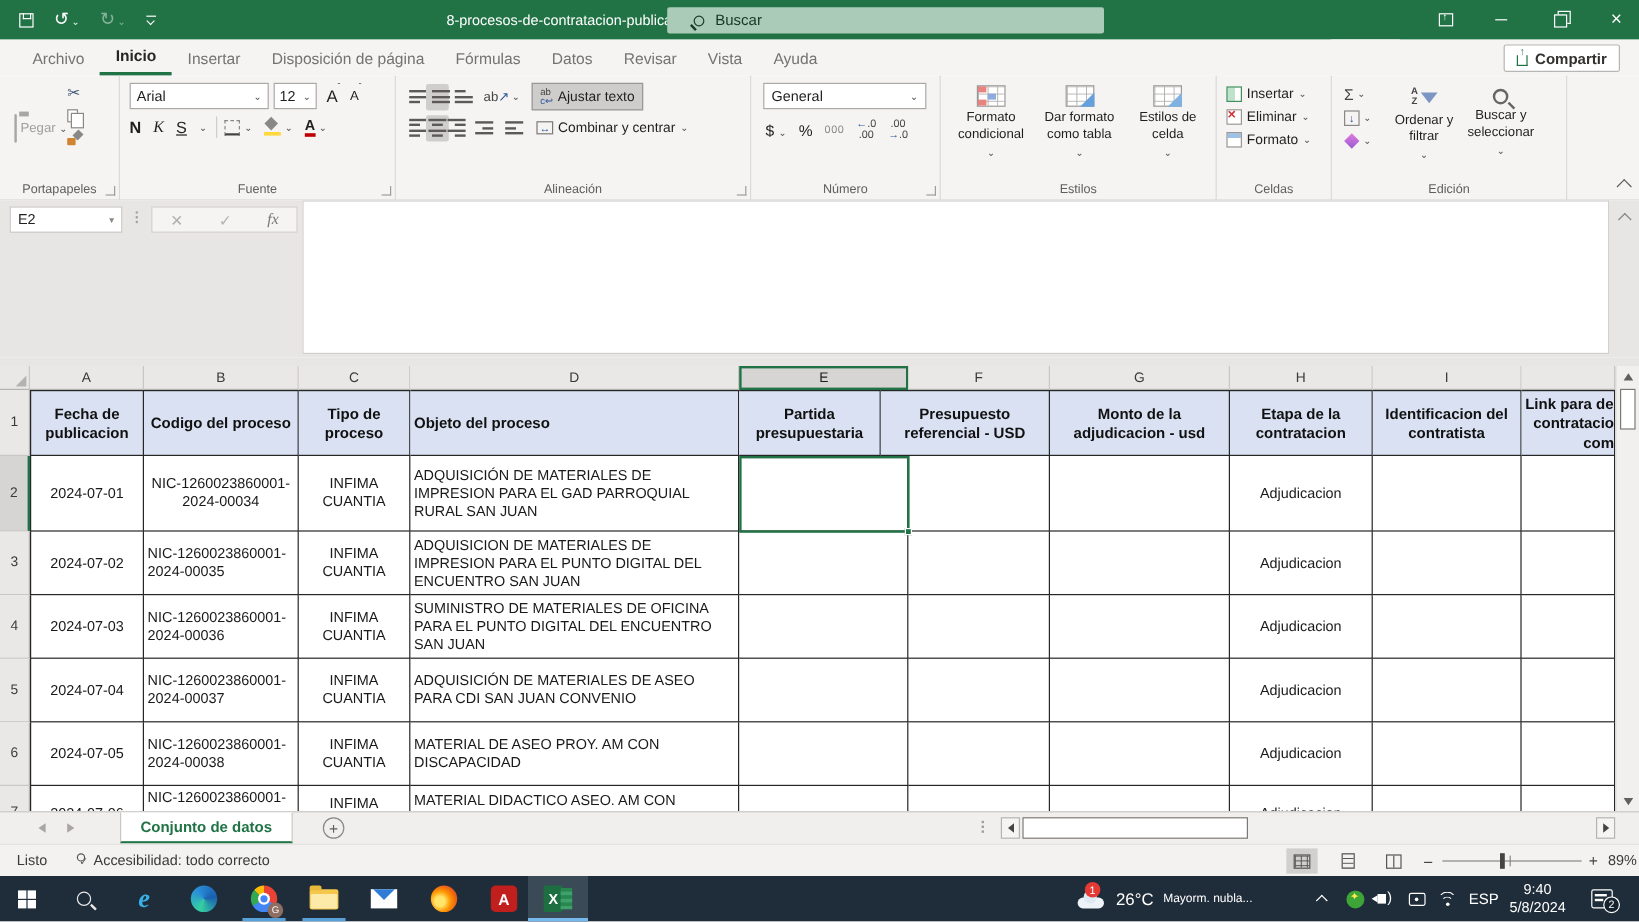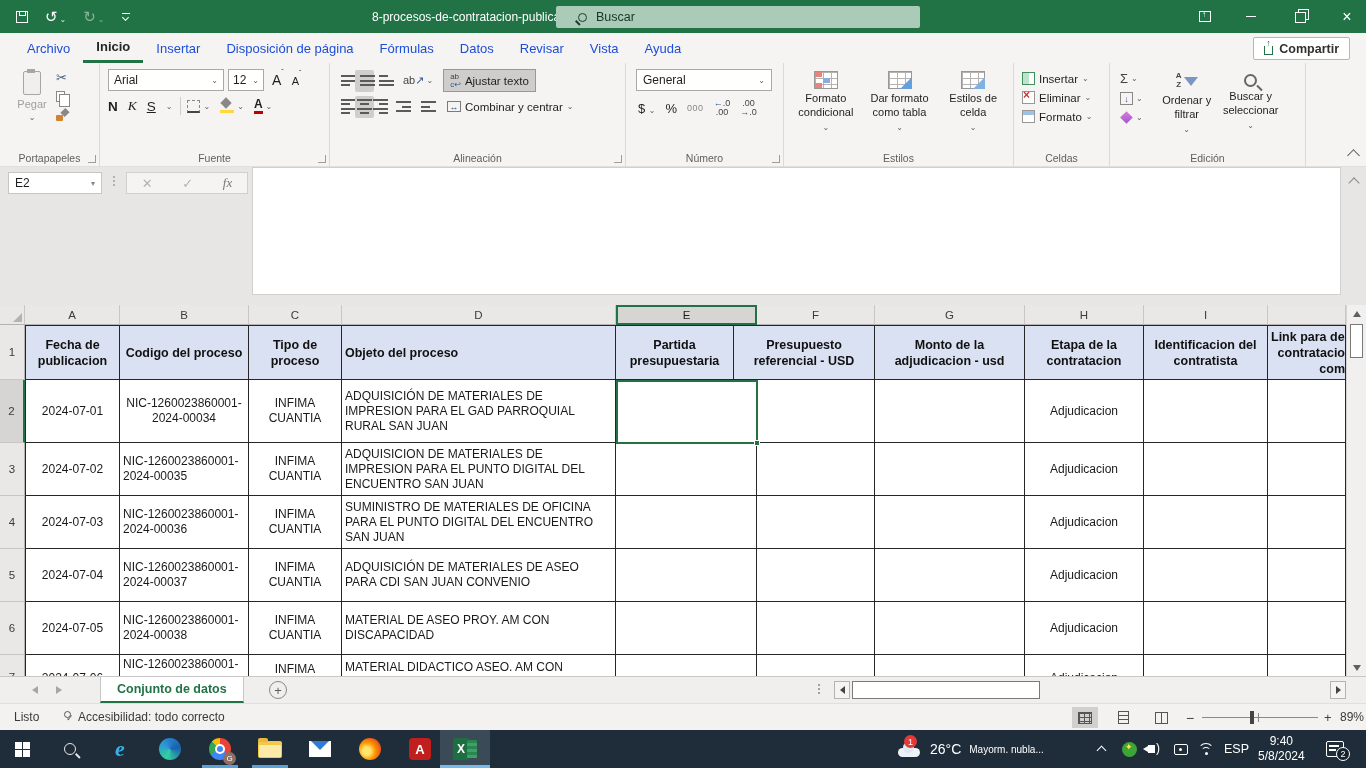--- a/index.html
+++ b/index.html
@@ -29,34 +29,34 @@
   .ropt-ic:after { content:"↑"; position:absolute; left:2px; top:-2px; font-size:8px; }
   #min-btn { left:1234px; } .min-ic { width:10px; height:1.5px; background:#fff; }
   #restore-btn { left:1282px; }
   .rest-ic { width:9px; height:9px; border:1px solid #fff; position:relative; background:#217346; }
   .rest-ic:before { content:""; position:absolute; left:2px; top:-4px; width:9px; height:9px; border:1px solid #fff; }
   .rest-ic:after { content:""; position:absolute; left:-1px; top:-1px; width:9px; height:9px; background:#217346; border:1px solid #fff; }
   #close-btn { left:1330px; font-size:16px; }
 
   
   #tabrow { position:absolute; left:0; top:33px; width:1366px; height:30px; background:#f5f4f2; display:flex; align-items:stretch; padding-left:14px; }
-  .rtab { display:flex; align-items:center; padding:0 13px; font-size:13px; color:#1d4ed8; white-space:nowrap; }
+  .rtab { display:flex; align-items:center; padding:0 13px; font-size:13px; color:#737373; white-space:nowrap; }
   .rtab.active { font-weight:700; color:#262626; border-bottom:3px solid #217346; padding-bottom:0; }
   #share-btn { position:absolute; right:16px; top:4px; height:23px; padding:0 10px; border:1px solid #b8b6b4; border-radius:2px; background:#fff; display:flex; align-items:center; gap:6px; font-size:12.5px; color:#323130;font-weight:bold; }
   .share-ic { width:9px; height:9px; border:1.5px solid #217346; border-top:none; position:relative; margin-top:3px; }
   .share-ic:after { content:"↑"; position:absolute; left:1px; top:-8px; color:#217346; font-size:9px; font-weight:700; }
 
   
   #ribbon { position:absolute; left:0; top:63px; width:1366px; height:104px; background:#f5f4f2; border-bottom:1px solid #e1dfdd; display:flex; }
   .rgroup { position:relative; height:104px; flex:0 0 auto; border-right:1px solid #dcdad8; padding-top:6px; }
   .glabel { position:absolute; bottom:3px; left:0; right:0; text-align:center; font-size:10.5px; color:#605e5c; }
   .launcher { position:absolute; right:3px; bottom:4px; width:8px; height:8px; border-left:1px solid #8a8886; border-bottom:1px solid #8a8886; transform:rotate(-90deg); opacity:.8; }
   .dd { font-size:8px; color:#605e5c; }
   .g-clip { width:100px; }
-  .paste-btn { position:absolute; left:12px; top:8px; width:40px; height:72px; display:flex; flex-direction:column; align-items:center; gap:3px; }
+  .paste-btn { position:absolute; left:12px; top:8px; width:40px; height:72px; display:flex; flex-direction:row; align-items:center; gap:3px; }
   .clip-ic { width:18px; height:24px; border:1.5px solid #a8a6a4; border-radius:2px; position:relative; background:#f0efed; }
   .clip-ic:before { content:""; position:absolute; left:3px; top:-3px; width:8px; height:4px; background:#a8a6a4; }
   .paste-lbl { font-size:11px; color:#a19f9d; }
   .clip-col { position:absolute; left:56px; top:8px; display:flex; flex-direction:column; gap:7px; align-items:flex-start; }
   .mini-ic { font-size:13px; line-height:1; color:#49617e; }
   .copy-ic { width:9px; height:11px; border:1px solid #8a8886; position:relative; background:#fff; }
   .copy-ic:before { content:""; position:absolute; left:2px; top:2px; width:9px; height:11px; border:1px solid #8a8886; background:#fff; }
   .brush-ic { width:12px; height:12px; position:relative; }
   .brush-ic:before { content:""; position:absolute; left:0; bottom:0; width:7px; height:6px; background:#d08330; border-radius:1px; }
   .brush-ic:after { content:""; position:absolute; right:0; top:0; width:6px; height:7px; background:#8a8886; transform:rotate(45deg); }

